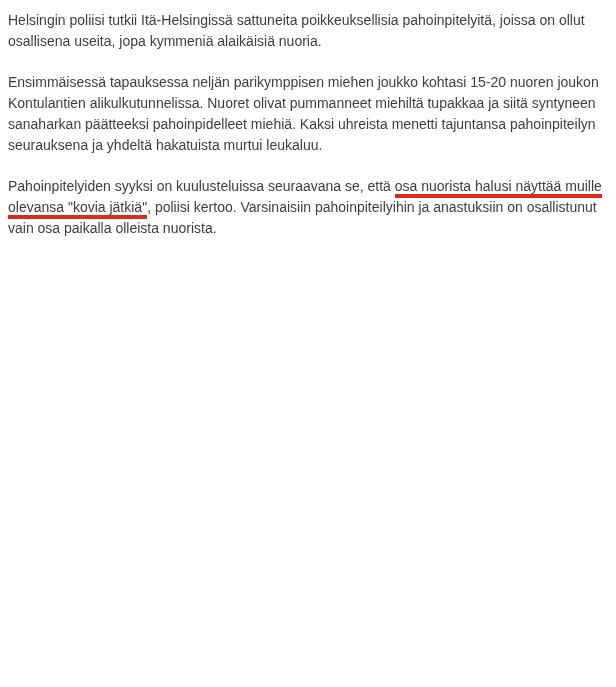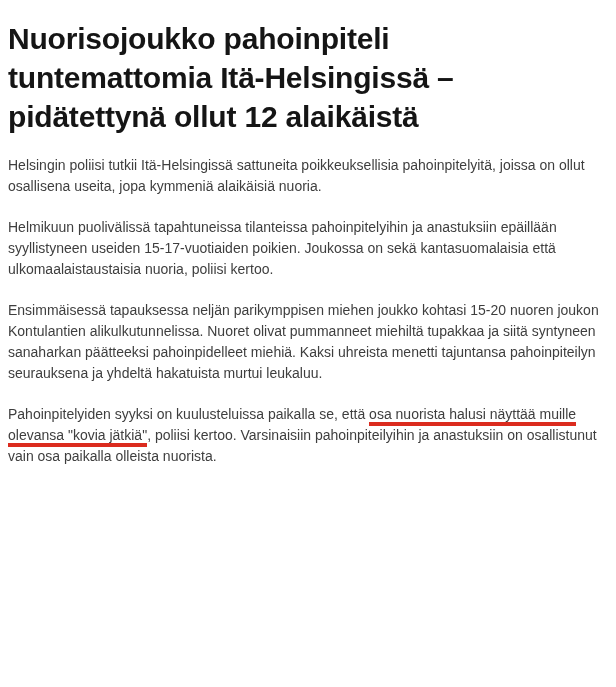--- a/index.html
+++ b/index.html
@@ -55,22 +55,20 @@
     border-bottom: 4px solid var(--underline-color, #db2b1e);
     padding-bottom: 0px;
   }
 </style>
 </head>
 <body>
 
 <div class="page">
 
 
-  <h1 class="headline">Nuorisojoukko pahoinpiteli tuntemattomia Itä-Helsingissä – pidätettynä ollut 12 alaikäistä</h1>
 
   <div class="body-text">
     <p>Helsingin poliisi tutkii Itä-Helsingissä sattuneita poikkeuksellisia pahoinpitelyitä, joissa on ollut osallisena useita, jopa kymmeniä alaikäisiä nuoria.</p>
-    <p>Helmikuun puolivälissä tapahtuneissa tilanteissa pahoinpitelyihin ja anastuksiin epäillään syyllistyneen useiden 15-17-vuotiaiden poikien. Joukossa on sekä kantasuomalaisia että ulkomaalaistaustaisia nuoria, poliisi kertoo.</p>
     <p>Ensimmäisessä tapauksessa neljän parikymppisen miehen joukko kohtasi 15-20 nuoren joukon Kontulantien alikulkutunnelissa. Nuoret olivat pummanneet miehiltä tupakkaa ja siitä syntyneen sanaharkan päätteeksi pahoinpidelleet miehiä. Kaksi uhreista menetti tajuntansa pahoinpiteilyn seurauksena ja yhdeltä hakatuista murtui leukaluu.</p>
-    <p><span>Pahoinpitelyiden syyksi on kuulusteluissa paikalla se, että </span><span class="red-underline">osa nuorista halusi näyttää muille olevansa "kovia jätkiä"</span><span>, poliisi kertoo. Varsinaisiin pahoinpiteilyihin ja anastuksiin on osallistunut vain osa paikalla olleista nuorista.</span></p>
+    <p><span>Pahoinpitelyiden syyksi on kuulusteluissa seuraavana se, että </span><span class="red-underline">osa nuorista halusi näyttää muille olevansa "kovia jätkiä"</span><span>, poliisi kertoo. Varsinaisiin pahoinpiteilyihin ja anastuksiin on osallistunut vain osa paikalla olleista nuorista.</span></p>
   </div>
 
 </div>
 
 </body></html>

